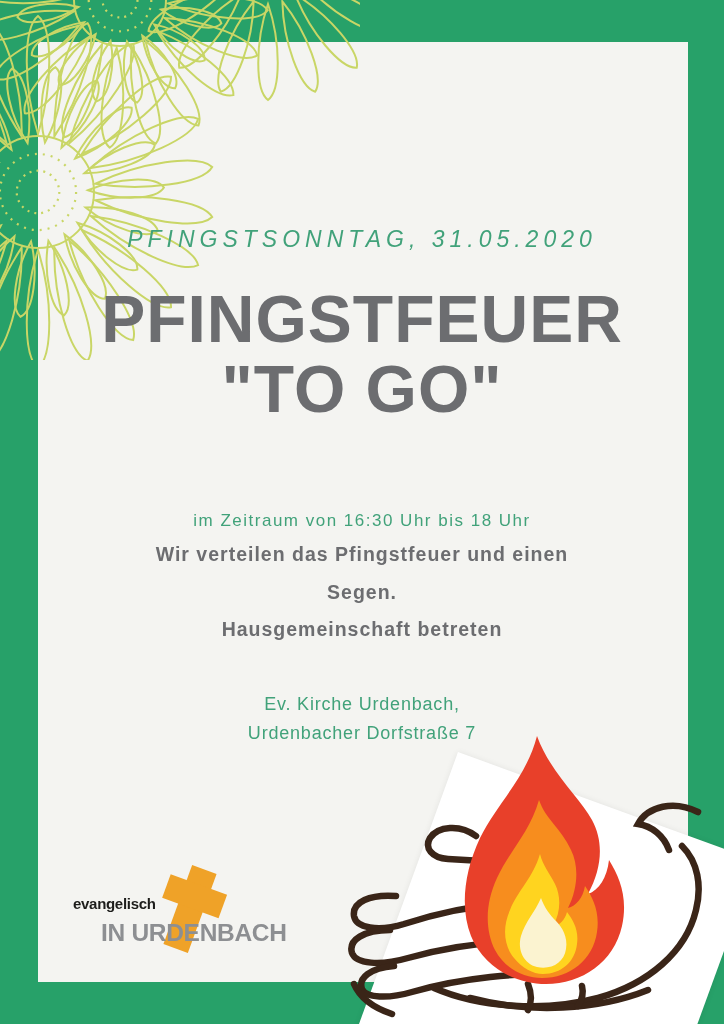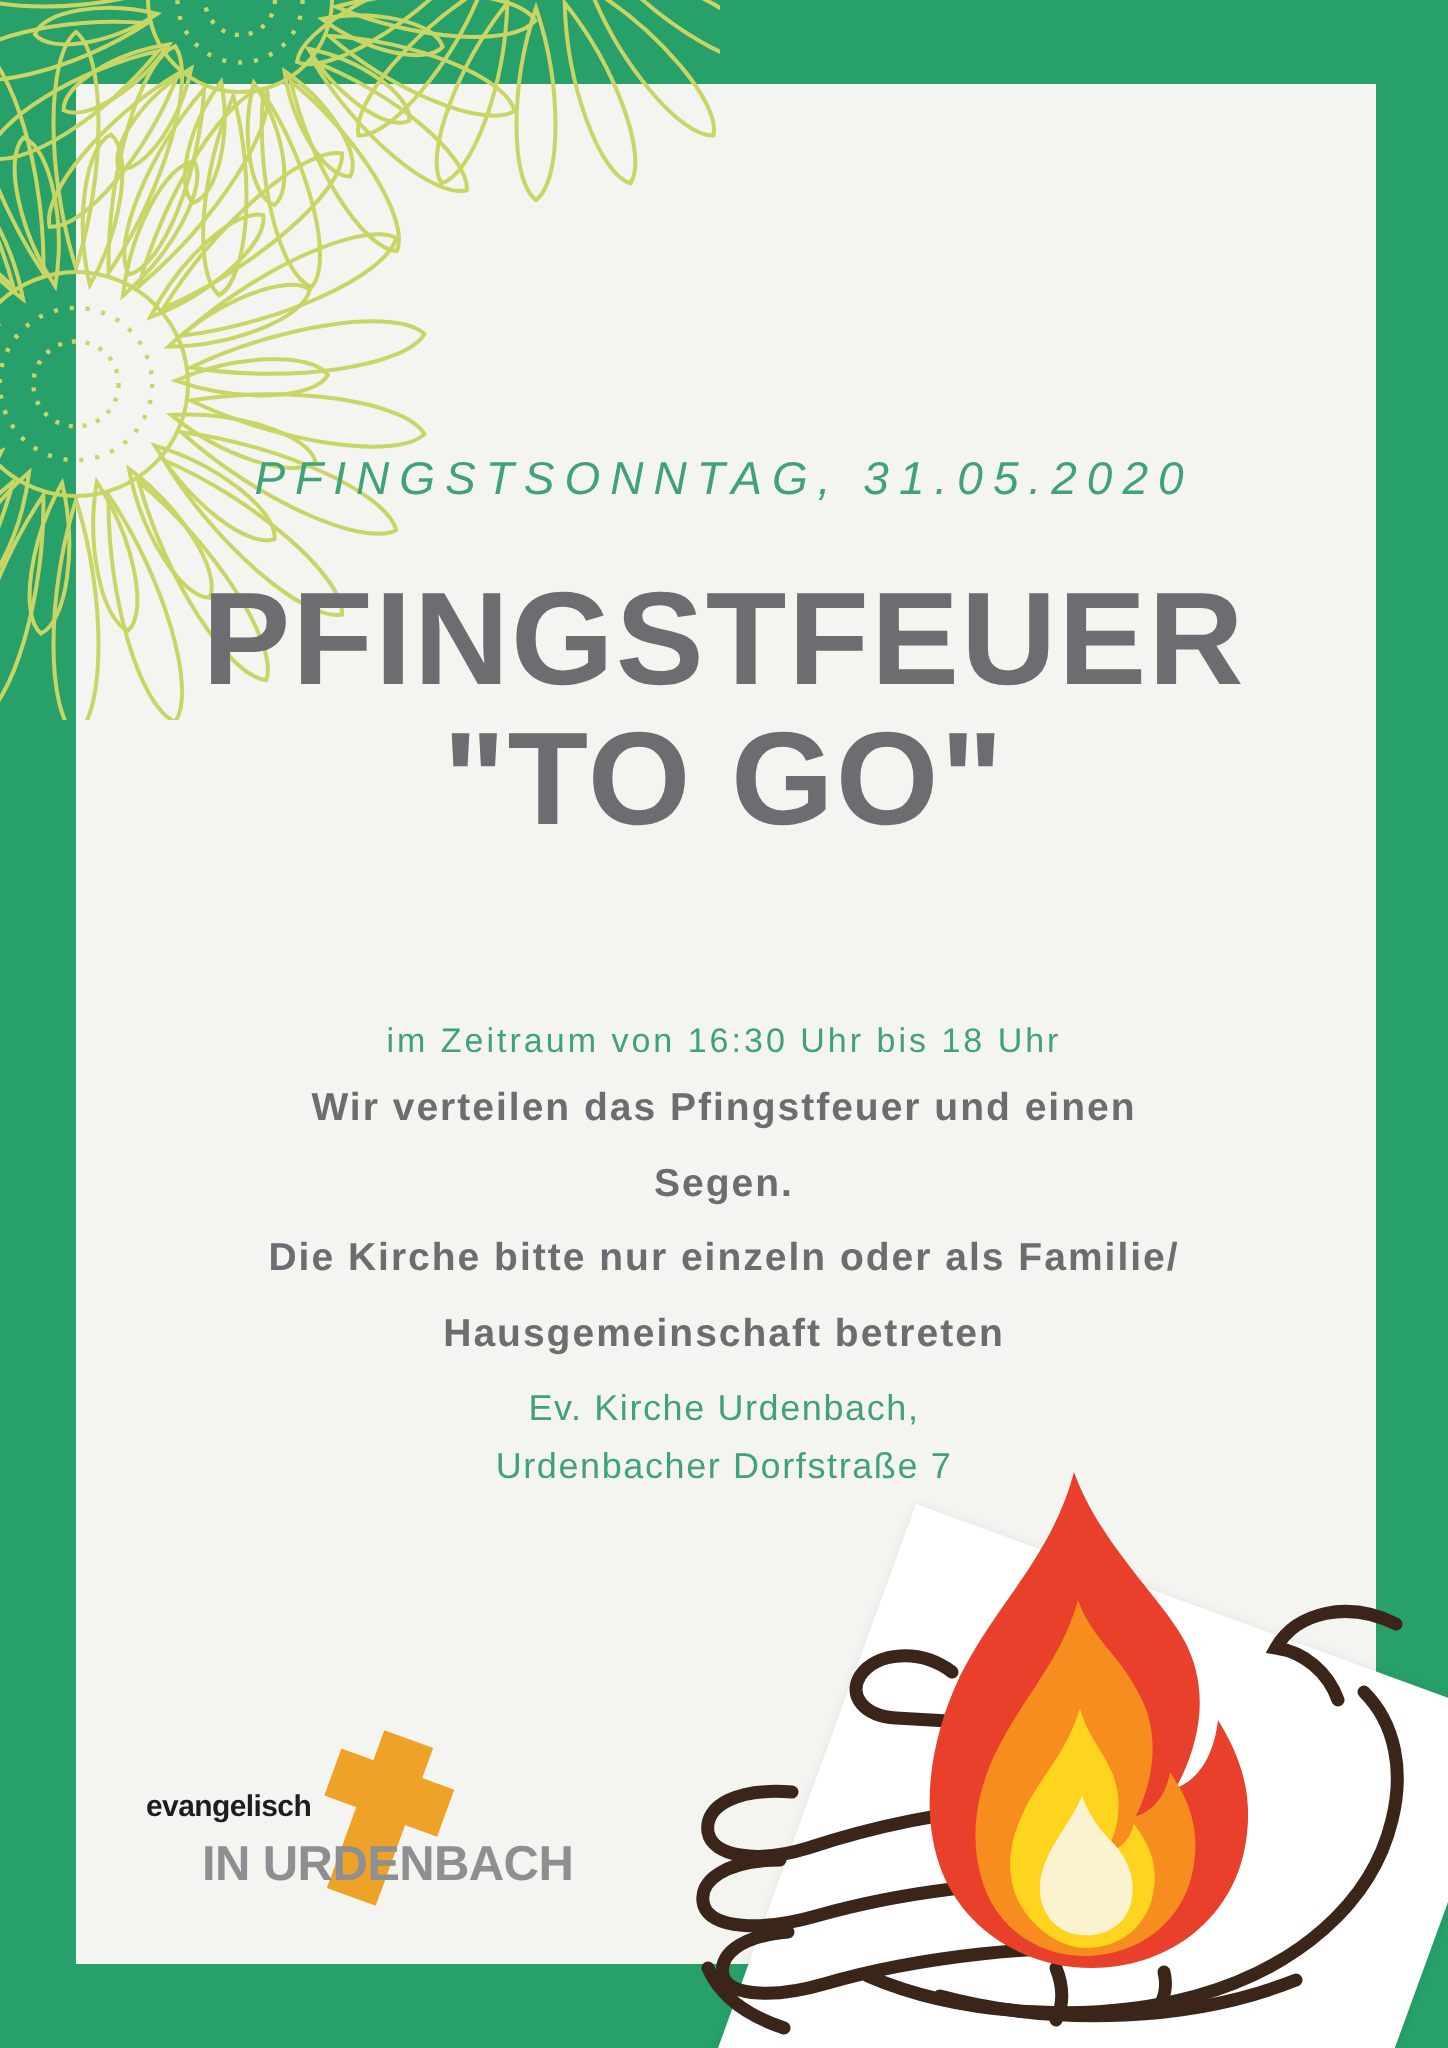--- a/index.html
+++ b/index.html
@@ -148,21 +148,20 @@
   <h1 class="textblock title">
     <div>PFINGSTFEUER</div>
     <div>"TO GO"</div>
   </h1>
 
   <div class="textblock timeline">im Zeitraum von 16:30 Uhr bis 18 Uhr</div>
 
   <div class="textblock bodytext">
     <div>Wir verteilen das Pfingstfeuer und einen</div>
     <div>Segen.</div>
-    <div>Die Kirche bitte nur einzeln oder als Familie/</div>
     <div>Hausgemeinschaft betreten</div>
   </div>
 
   <div class="textblock address">
     <div>Ev. Kirche Urdenbach,</div>
     <div>Urdenbacher Dorfstraße 7</div>
   </div>
 
   <div class="logo">
     <div class="cross">

